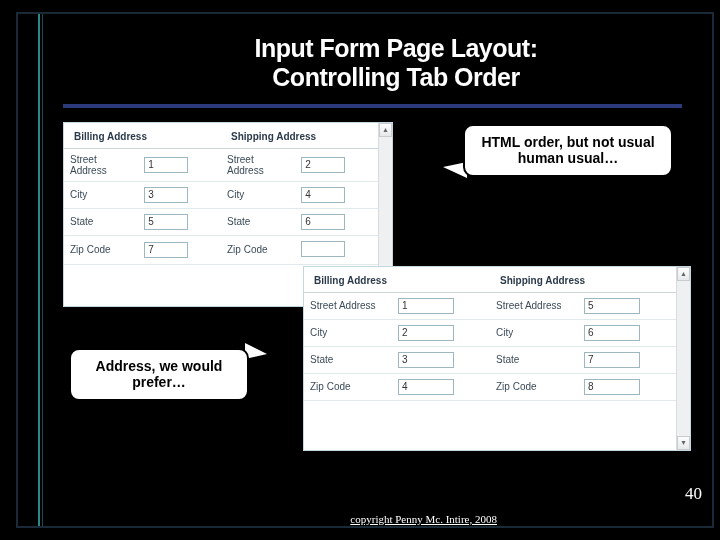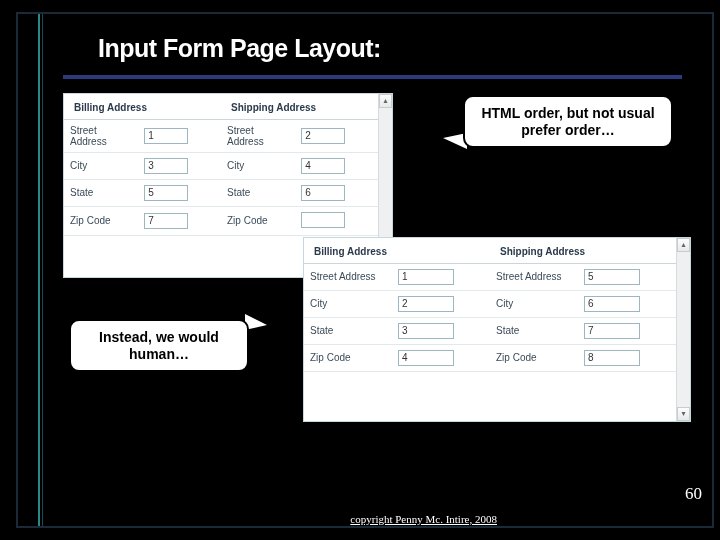--- a/index.html
+++ b/index.html
@@ -30,20 +30,21 @@
     position: absolute;
     top: 0; left: 24px; bottom: 0;
     width: 1px;
     background: #1a4a55;
   }
   .title {
     color: #fff;
     font-family: Verdana, "Trebuchet MS", sans-serif;
     font-weight: 900;
     font-size: 25px;
+    text-align: center;
     line-height: 1.15;
     padding: 20px 18px 8px 80px;
     letter-spacing: -0.5px;
   }
   .title-rule {
     height: 4px;
     background: #2a3a7a;
     margin: 4px 30px 0 45px;
   }
   .content {
@@ -171,20 +172,21 @@
 </style>
 </head>
 <body>
 
 <div class="slide">
   <div class="inner-accent"></div>
   <div class="inner-accent2"></div>
 
   <div class="title">
     <span>Input Form Page Layout:</span><br>
+    <span>Controlling Tab Order</span>
   </div>
   <div class="title-rule"></div>
 
   <div class="content">
 
     <div class="form-box one">
       <div class="scroll-gutter">
         <div class="arrow-up">▴</div>
         <div class="arrow-down">▾</div>
       </div>
@@ -217,21 +219,21 @@
           <td class="fld"><span class="inp">7</span></td>
           <td class="lbl">Zip Code</td>
           <td class="fld"><span class="inp"></span></td>
         </tr>
       </tbody>
         </table>
     </div>
 
     <div class="tail a"></div>
     <div class="callout a">
-      <span>HTML order, but not usual prefer order…</span>
+      <span>HTML order, but not usual human usual…</span>
     </div>
 
     <div class="form-box two">
       <div class="scroll-gutter">
         <div class="arrow-up">▴</div>
         <div class="arrow-down">▾</div>
       </div>
       <table class="ftbl">
         <tbody>
             <tr>
@@ -261,20 +263,20 @@
           <td class="fld"><span class="inp">4</span></td>
           <td class="lbl">Zip Code</td>
           <td class="fld"><span class="inp">8</span></td>
         </tr>
       </tbody>
         </table>
     </div>
 
     <div class="tail b"></div>
     <div class="callout b">
-      <span>Instead, we would human…</span>
+      <span>Address, we would prefer…</span>
     </div>
 
   </div>
 
-  <div class="pagenum">60</div>
+  <div class="pagenum">40</div>
   <div class="copyright">copyright Penny Mc. Intire, 2008</div>
 </div>
 
 </body></html>

